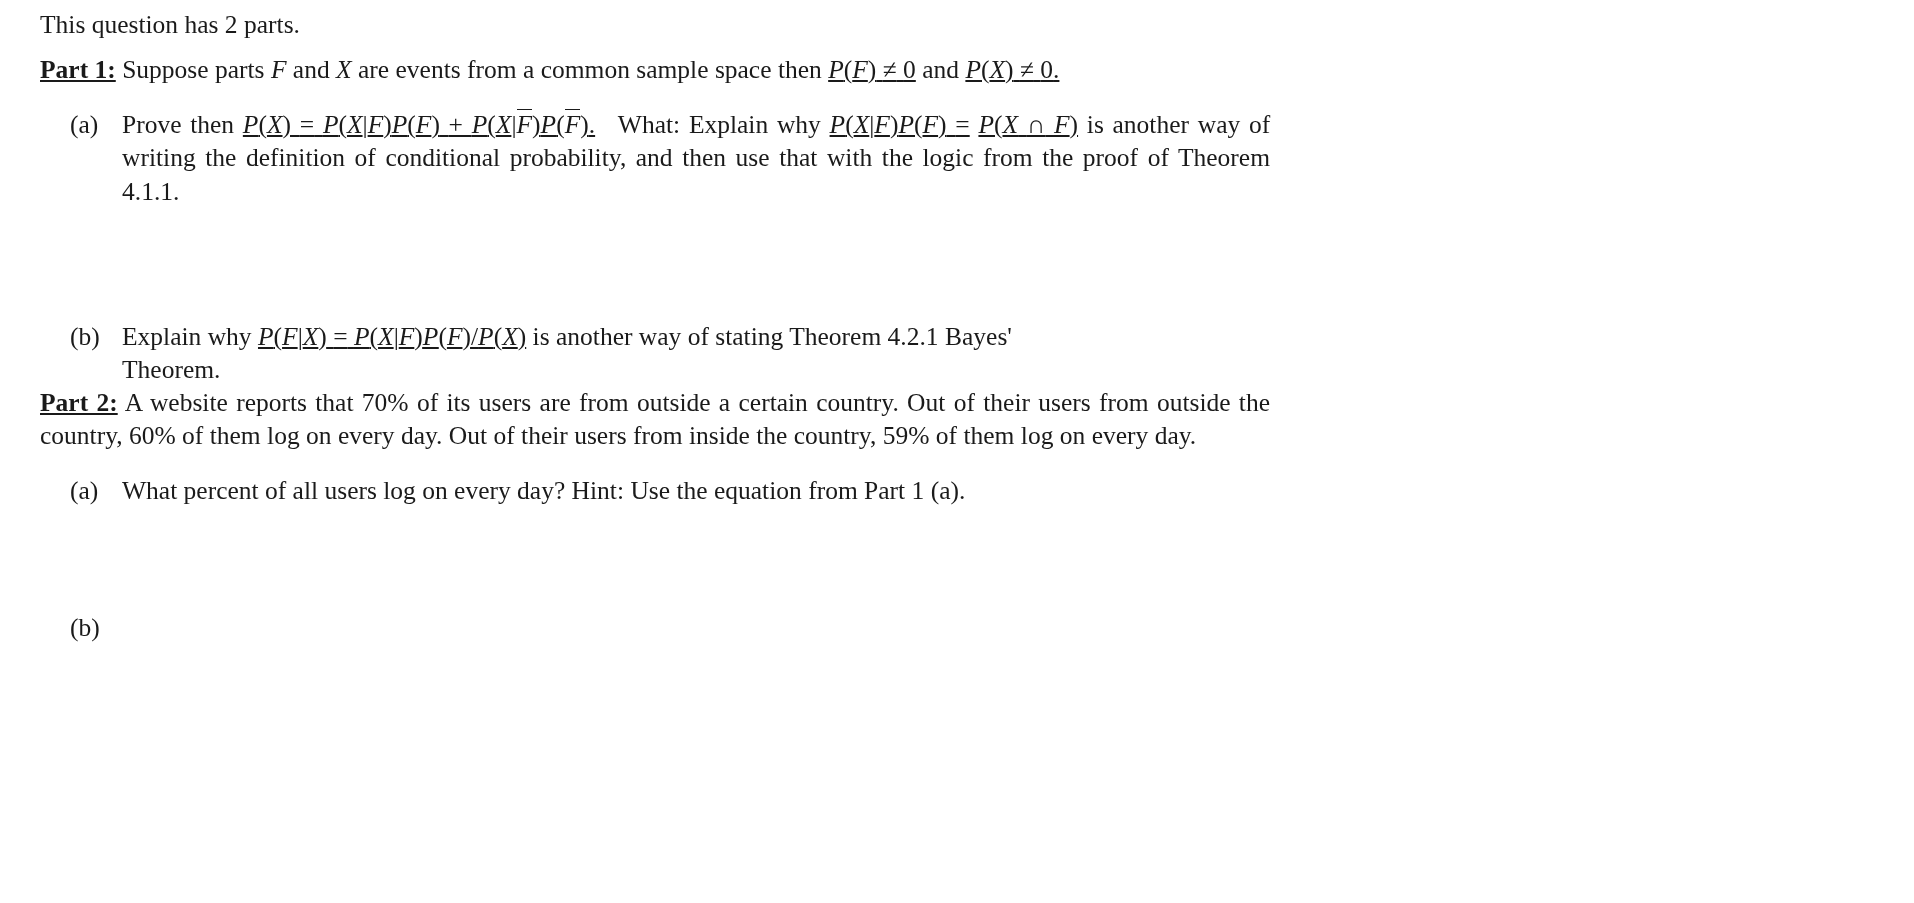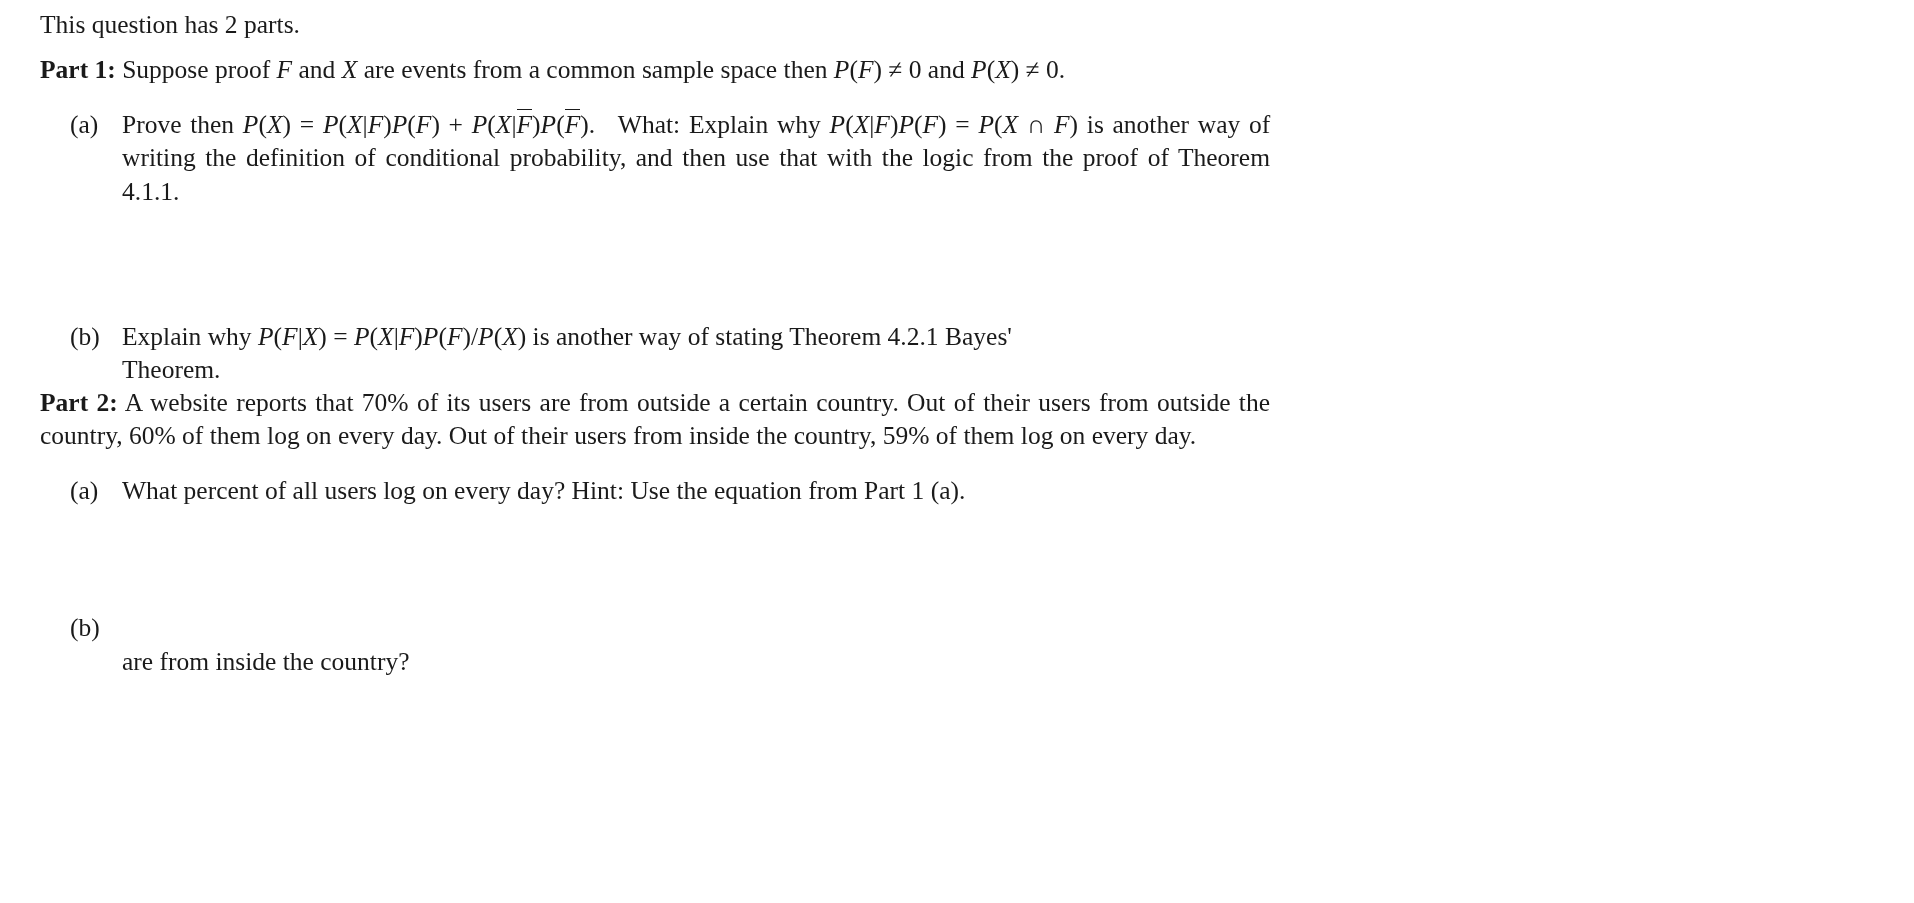--- a/index.html
+++ b/index.html
@@ -35,20 +35,21 @@
     margin: 0 0 2px 0;
   }
   .intro {
     margin-bottom: 12px;
   }
   .part-head {
     margin-bottom: 4px;
   }
   .lead {
     font-weight: bold;
+    text-decoration: underline;
   }
   .mi {
     font-family: "Liberation Serif", serif;
     font-style: italic;
   }
   .mn {
     font-family: "Liberation Serif", serif;
     font-style: normal;
   }
   .items {
@@ -69,21 +70,21 @@
     position: absolute;
     left: 0;
     top: 0;
     width: 44px;
     text-align: left;
     font-style: normal;
   }
   .gap-lg { height: 112px; }
   .gap-md { height: 104px; }
   .gap-sm { height: 18px; }
-  .nowrap { white-space: nowrap; }
+  .nowrap { white-space: nowrap; text-decoration: underline; }
   .ovl {
     position: relative;
     display: inline-block;
   }
   .ovl > .bar {
     position: absolute;
     left: 0;
     right: 0;
     top: 0.02em;
     height: 1.5px;
@@ -94,21 +95,21 @@
 </head>
 <body>
 
 <div class="page">
   <div class="doc">
 
     <p class="para intro">This question has 2 parts.</p>
 
     <p class="para part-head">
       <span class="lead">Part 1:</span>
-      <span>Suppose proof</span>
+      <span>Suppose parts</span>
       <span class="mi">F</span>
       <span>and</span>
       <span class="mi">X</span>
       <span>are events from a common sample space then</span>
       <span class="nowrap"><span class="mi">P</span><span class="mn">(</span><span class="mi">F</span><span class="mn">)</span> <span class="mn">≠</span> <span class="mn">0</span></span>
       <span>and</span>
       <span class="nowrap"><span class="mi">P</span><span class="mn">(</span><span class="mi">X</span><span class="mn">)</span> <span class="mn">≠</span> <span class="mn">0</span><span class="mn">.</span></span>
     </p>
 
     <div class="gap-sm"></div>
@@ -160,19 +161,18 @@
       </li>
     </ul>
 
     <div class="gap-md"></div>
 
     <ul class="items">
       <li class="item">
         <span class="marker">(b)</span>
         <span>
           <br>
-          <span>are from inside the country?</span>
         </span>
       </li>
     </ul>
 
   </div>
 </div>
 
 </body></html>

